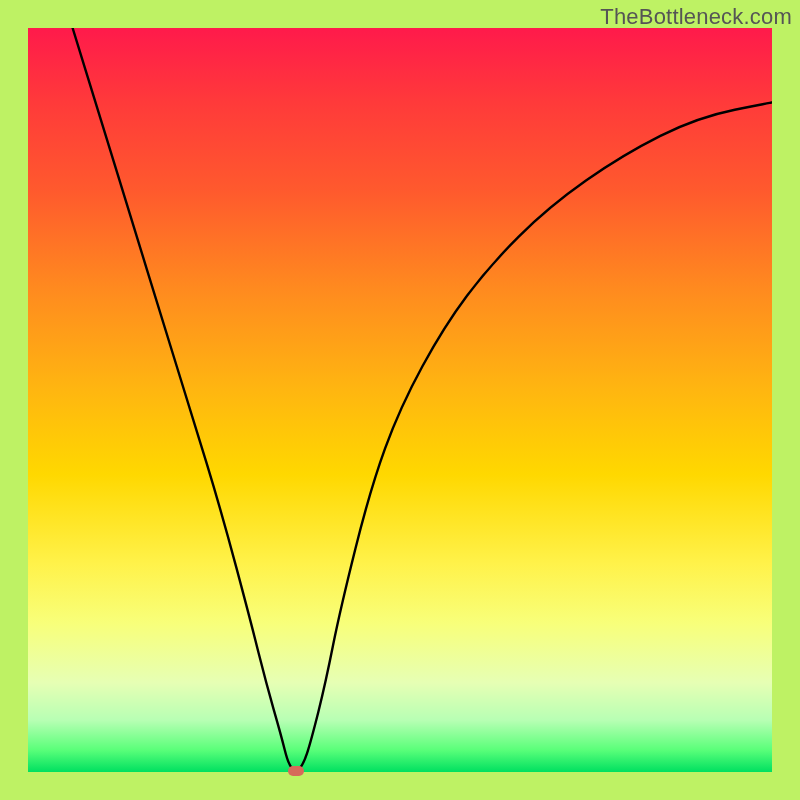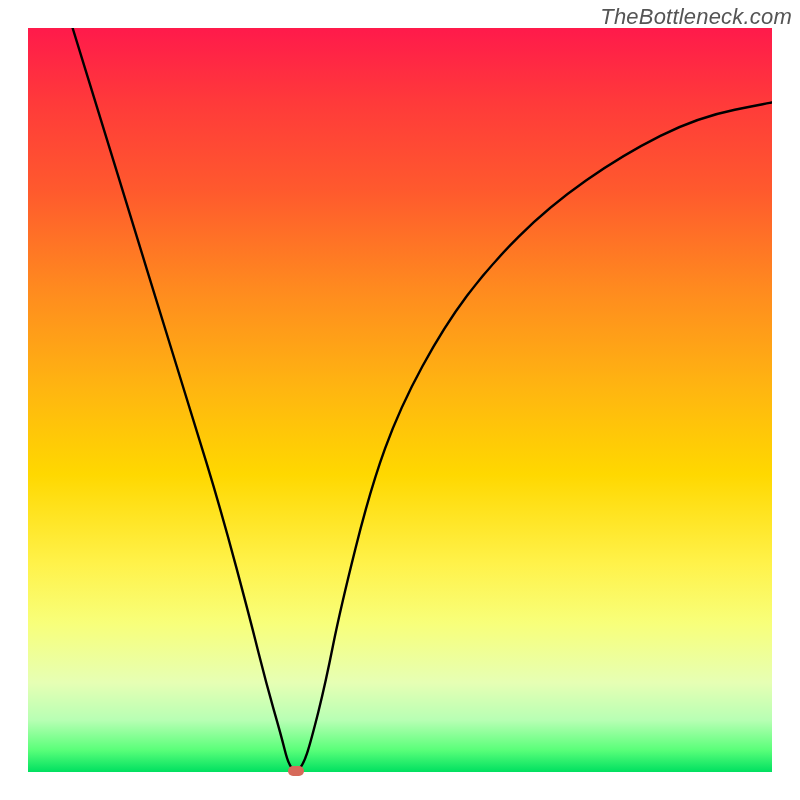--- a/index.html
+++ b/index.html
@@ -8,22 +8,21 @@
     width: 800px;
     height: 800px;
     background: #000;
     font-family: Arial, Helvetica, sans-serif;
     overflow: hidden;
   }
   .outer {
     position: relative;
     width: 800px;
     height: 800px;
-    background: #ffffff;
-    font-style: italic;
+    background: #bef264;
   }
   .plot-area {
     position: absolute;
     left: 28px;
     top: 28px;
     width: 744px;
     height: 744px;
     background: linear-gradient(to bottom,
       #ff1a4b 0%,
       #ff3a3a 10%,

